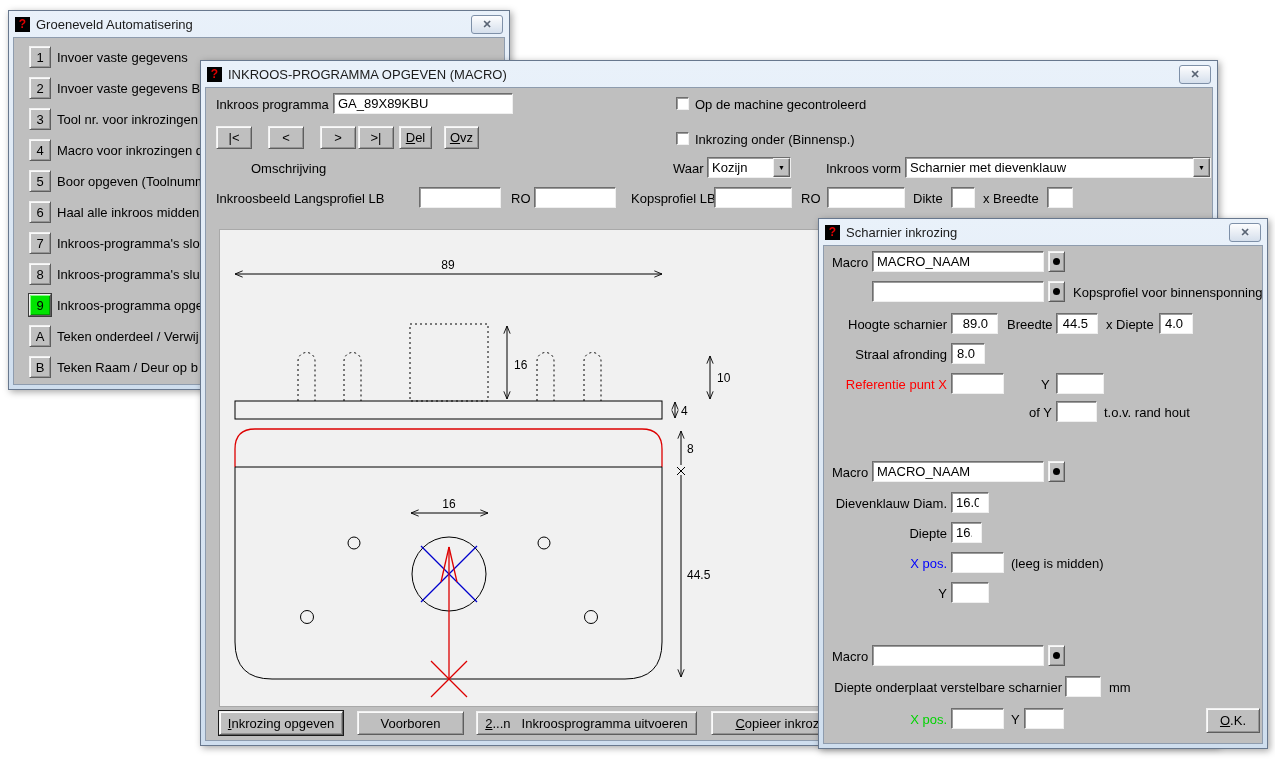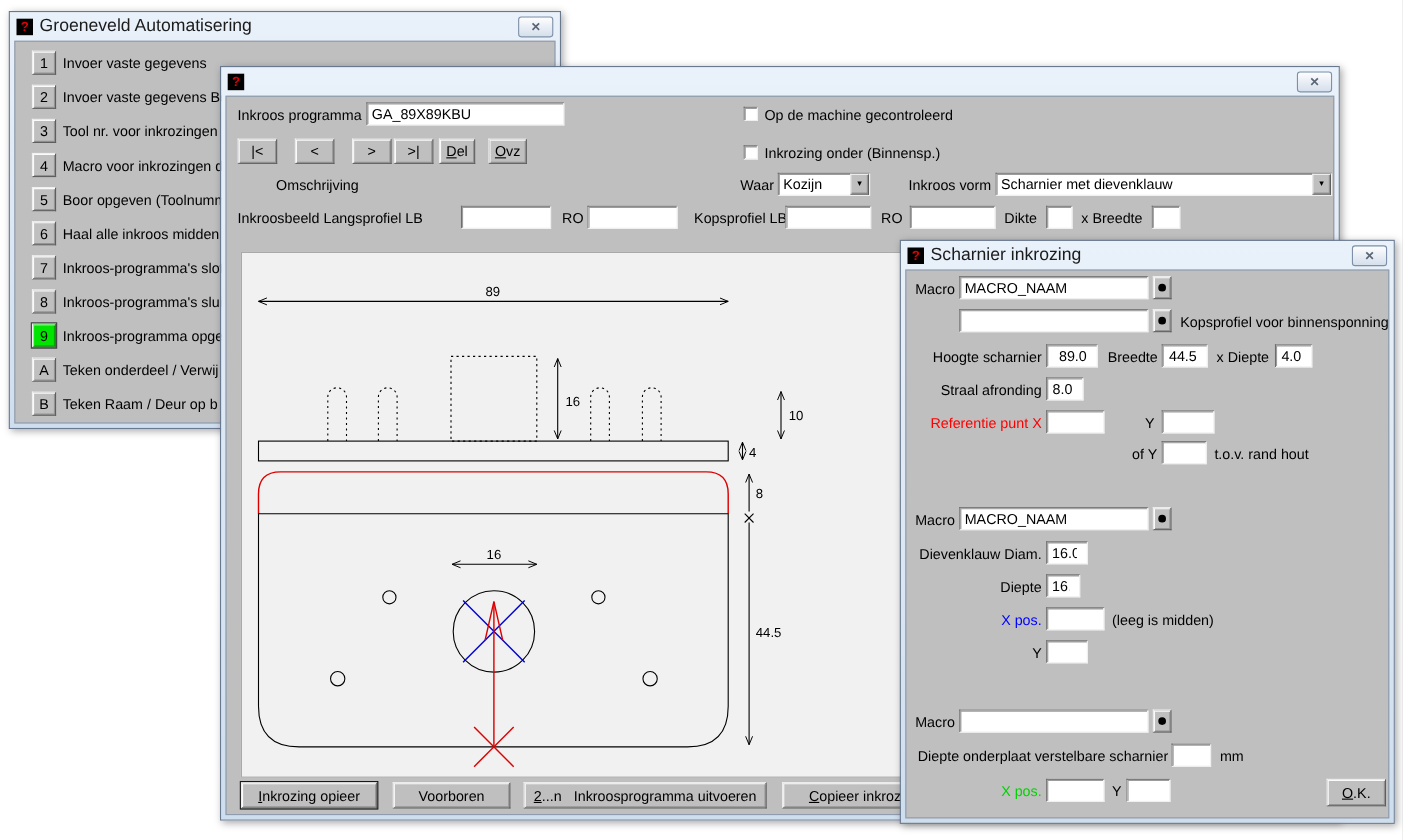--- a/index.html
+++ b/index.html
@@ -5,21 +5,21 @@
   * { margin:0; padding:0; box-sizing:border-box; }
   html,body { width:1275px; height:764px; background:#ffffff; overflow:hidden;
               font-family:"Liberation Sans", sans-serif; font-size:13px; color:#000; }
 
   .window { position:absolute; background:linear-gradient(#e9f1fa,#cfdeee);
             border:1px solid #68788e; box-shadow:2px 2px 7px rgba(0,0,0,.35); }
   .titlebar { position:absolute; top:0; left:0; right:0; height:26px;
               display:flex; align-items:center; padding:0 6px; gap:6px; }
   .win-icon { width:15px; height:15px; background:#000; color:#e00000;
               font-weight:bold; font-size:12px; line-height:15px; text-align:center; flex:0 0 auto; }
-  .title-text { font-size:16px; color:#1b1b1b; white-space:nowrap; overflow:hidden; }
+  .title-text { font-size:13px; color:#1b1b1b; white-space:nowrap; overflow:hidden; }
   .close-btn { margin-left:auto; width:32px; height:19px; border:1px solid #7e90a8; border-radius:3px;
                background:linear-gradient(#fdfdfe,#d5dfec); color:#5a6575; font-size:11px; font-weight:bold;
                display:flex; align-items:center; justify-content:center; }
   .win-body { position:absolute; left:4px; right:4px; top:26px; bottom:4px;
               background:#bfbfbf; border:1px solid #8e9cae; }
 
   .lbl { position:absolute; white-space:nowrap; font-size:13px; }
   .btn { position:absolute; background:#bfbfbf; border:1px solid; border-color:#f0f0f0 #5e5e5e #5e5e5e #f0f0f0;
          box-shadow:inset 1px 1px 0 #fafafa, inset -1px -1px 0 #949494;
          display:flex; align-items:center; justify-content:center; font-size:13px; white-space:nowrap; }
@@ -88,20 +88,21 @@
   <div class="lbl menu-label" style="top:287px;">Inkroos-programma opge</div>
   <div class="btn menu-btn" style="top:314px;">A</div>
   <div class="lbl menu-label" style="top:318px;">Teken onderdeel / Verwij</div>
   <div class="btn menu-btn" style="top:345px;">B</div>
   <div class="lbl menu-label" style="top:349px;">Teken Raam / Deur  op b</div>
 </div>
 
 <div class="window" style="left:200px; top:60px; width:1018px; height:686px; z-index:2;">
   <div class="titlebar">
     <div class="win-icon">?</div>
+    <div class="title-text">INKROOS-PROGRAMMA OPGEVEN (MACRO)</div>
     <div class="close-btn">✕</div>
   </div>
   <div class="win-body"></div>
 
   <div class="lbl" style="left:15px; top:36px;">Inkroos programma</div>
   <input class="field" style="left: 132px; top: 32px; width: 180px;" value="GA_89X89KBU">
   <div class="checkbox" style="left:475px; top:36px;"></div>
   <div class="lbl" style="left:494px; top:36px;">Op de machine gecontroleerd</div>
 
   <div class="btn" style="left:15px;  top:65px; width:36px; height:23px;">|&lt;</div>
@@ -200,21 +201,21 @@
       <line x1="229" y1="449" x2="229" y2="317" stroke="#dd0000" stroke-width="1.3"></line>
       <line x1="229" y1="317" x2="221" y2="352" stroke="#dd0000" stroke-width="1.3"></line>
       <line x1="229" y1="317" x2="237" y2="352" stroke="#dd0000" stroke-width="1.3"></line>
       <line x1="211" y1="431" x2="247" y2="467" stroke="#dd0000" stroke-width="1.3"></line>
       <line x1="247" y1="431" x2="211" y2="467" stroke="#dd0000" stroke-width="1.3"></line>
     </svg>
   </div>
 
   <div class="btn default-btn" style="left:18px; top:650px; width:124px; height:24px;">
     <span class="u">I</span>
-      <span>nkrozing opieer</span>
+      <span>nkrozing opgeven</span>
   </div>
   <div class="btn" style="left:156px; top:650px; width:107px; height:24px;">Voorboren</div>
   <div class="btn" style="left:275px; top:650px; width:221px; height:24px;">
     <span class="u">2</span>
       <span>...n</span>
       <span style="margin-left:11px;">Inkroosprogramma uitvoeren</span>
   </div>
   <div class="btn" style="left:510px; top:650px; width:150px; height:24px;">
     <span class="u">C</span>
       <span>opieer inkrozing</span>

